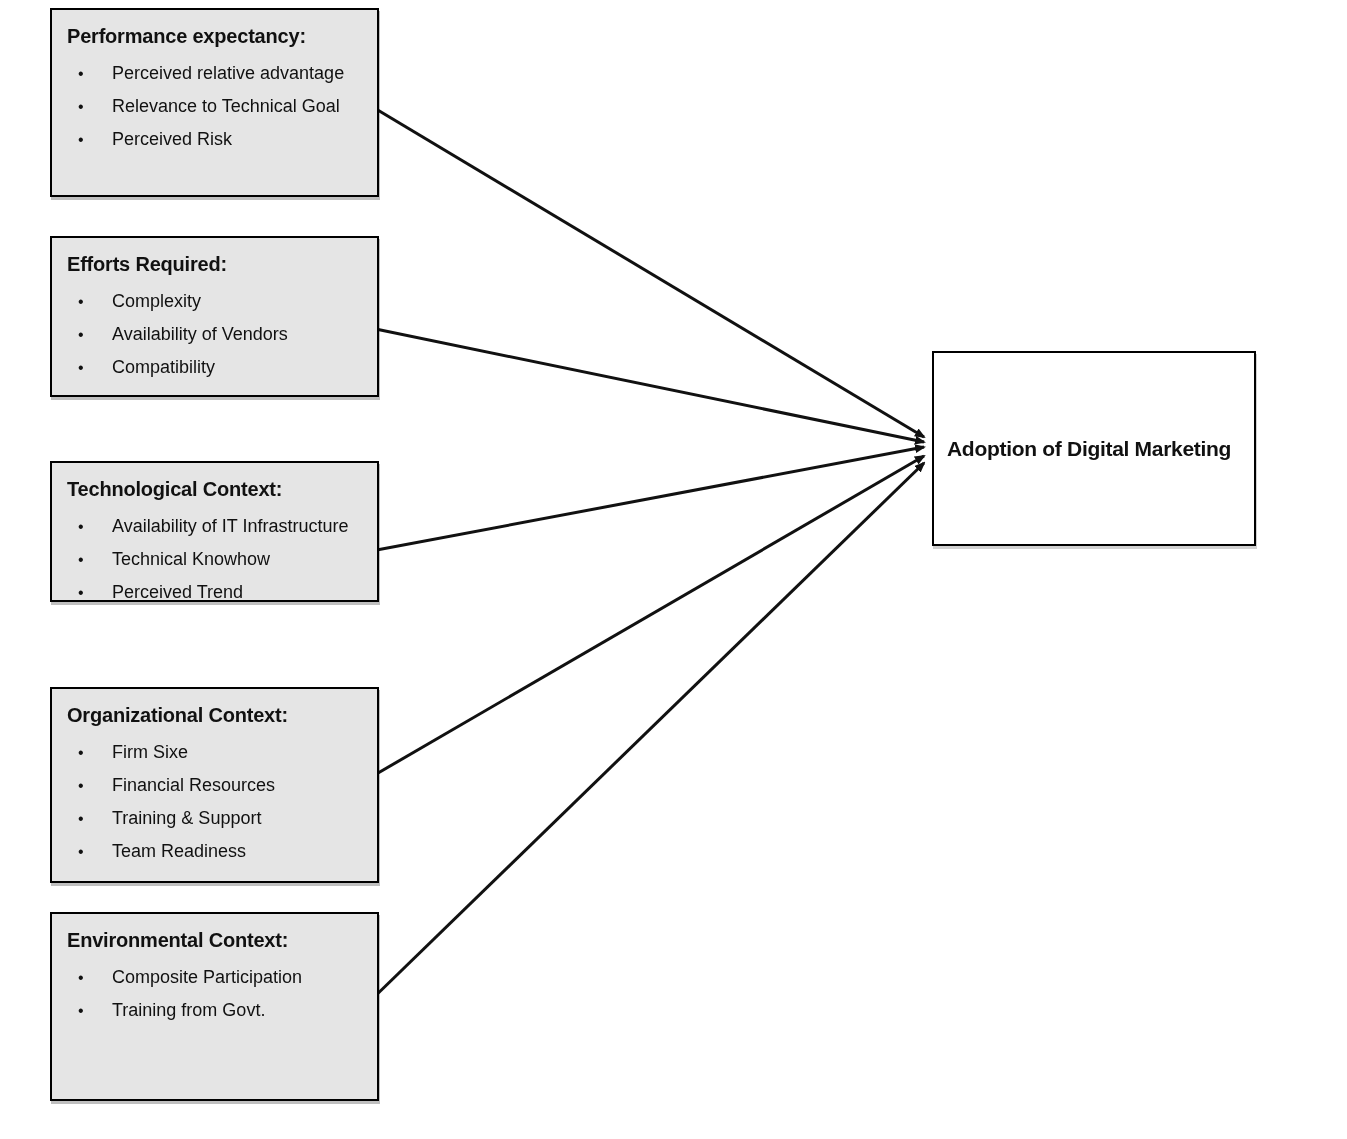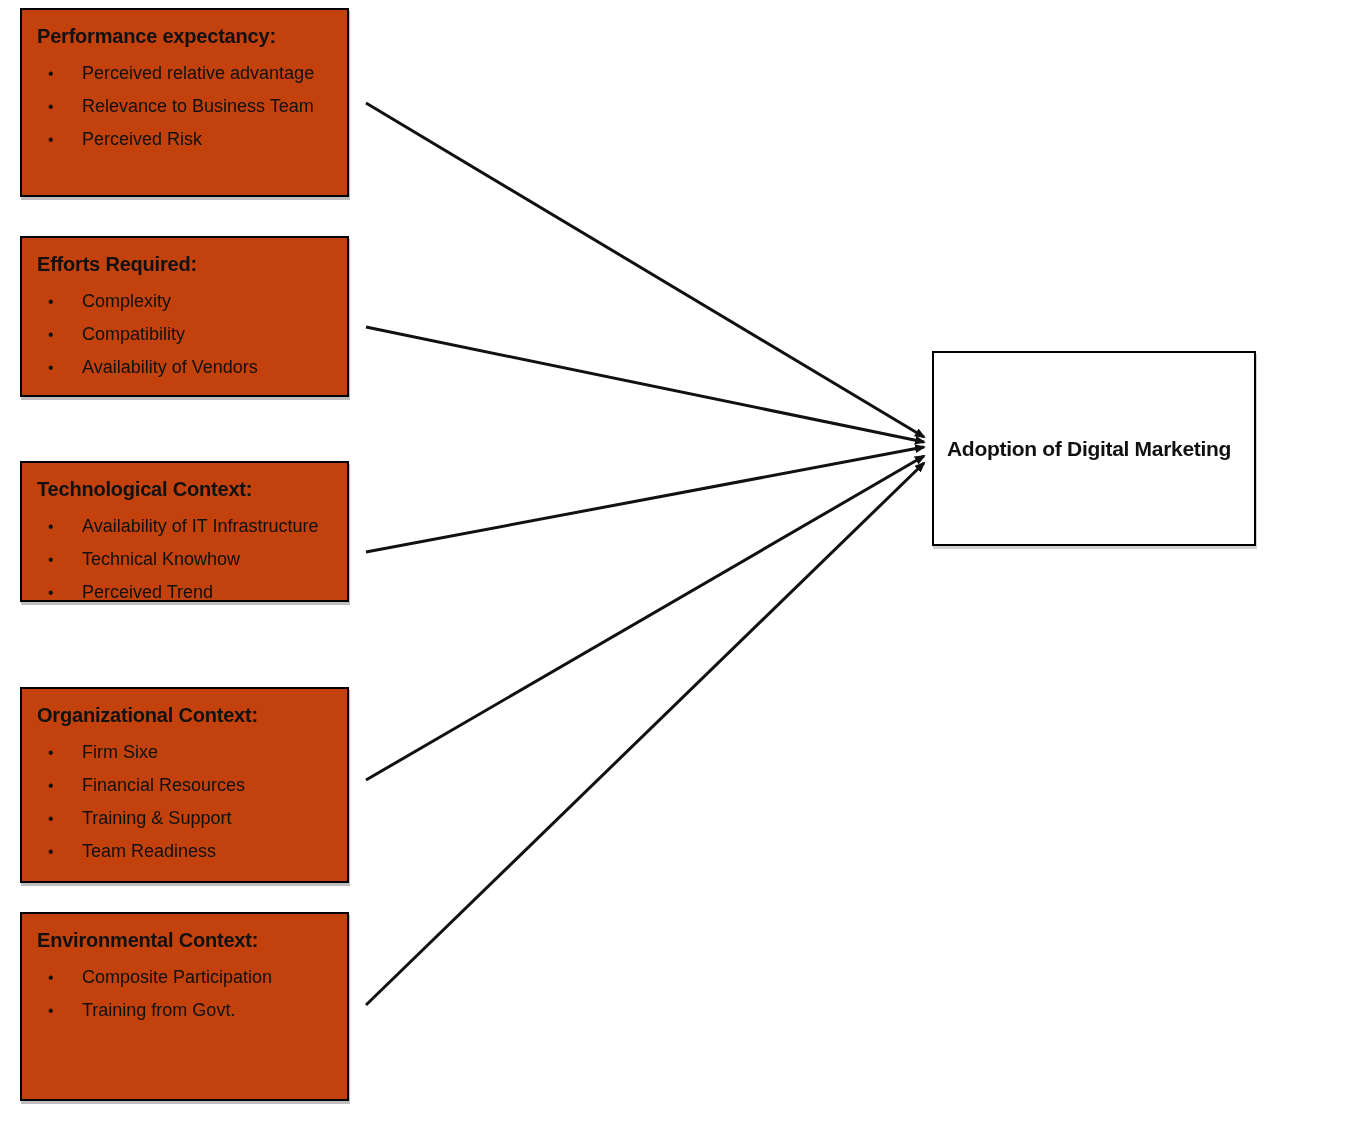--- a/index.html
+++ b/index.html
@@ -19,25 +19,25 @@
   #connector-layer {
     position: absolute;
     left: 0;
     top: 0;
     width: 1347px;
     height: 1139px;
     z-index: 0;
   }
   .factor-box {
     position: absolute;
-    left: 20px;
+    left: 50px;
     width: 329px;
     box-sizing: border-box;
     border: 2px solid #000000;
-    background: #c2410c;
+    background: #e5e5e5;
     box-shadow: 1px 3px 0 rgba(0,0,0,0.25);
     padding: 10px 6px 8px 15px;
     z-index: 1;
   }
   .box-title {
     font-weight: bold;
     font-size: 20px;
     line-height: 33px;
     letter-spacing: -0.2px;
     white-space: nowrap;
@@ -105,39 +105,39 @@
     <line x1="366" y1="1005" x2="924" y2="463" stroke="#111111" stroke-width="3" marker-end="url(#arrowhead)"></line>
   </svg>
 
   <div class="factor-box" style="top:8px; height:189px;">
     <div class="box-title">Performance expectancy:</div>
     <ul class="bullet-list">
       <li class="bullet-item">
         <span class="bullet-text">Perceived relative advantage</span>
       </li>
       <li class="bullet-item">
-        <span class="bullet-text">Relevance to Business Team</span>
+        <span class="bullet-text">Relevance to Technical Goal</span>
       </li>
       <li class="bullet-item">
         <span class="bullet-text">Perceived Risk</span>
       </li>
     </ul>
   </div>
 
   <div class="factor-box" style="top:236px; height:161px;">
     <div class="box-title">Efforts Required:</div>
     <ul class="bullet-list">
       <li class="bullet-item">
         <span class="bullet-text">Complexity</span>
       </li>
       <li class="bullet-item">
-        <span class="bullet-text">Compatibility</span>
+        <span class="bullet-text">Availability of Vendors</span>
       </li>
       <li class="bullet-item">
-        <span class="bullet-text">Availability of Vendors</span>
+        <span class="bullet-text">Compatibility</span>
       </li>
     </ul>
   </div>
 
   <div class="factor-box" style="top:461px; height:141px;">
     <div class="box-title">Technological Context:</div>
     <ul class="bullet-list">
       <li class="bullet-item">
         <span class="bullet-text">Availability of IT Infrastructure</span>
       </li>

